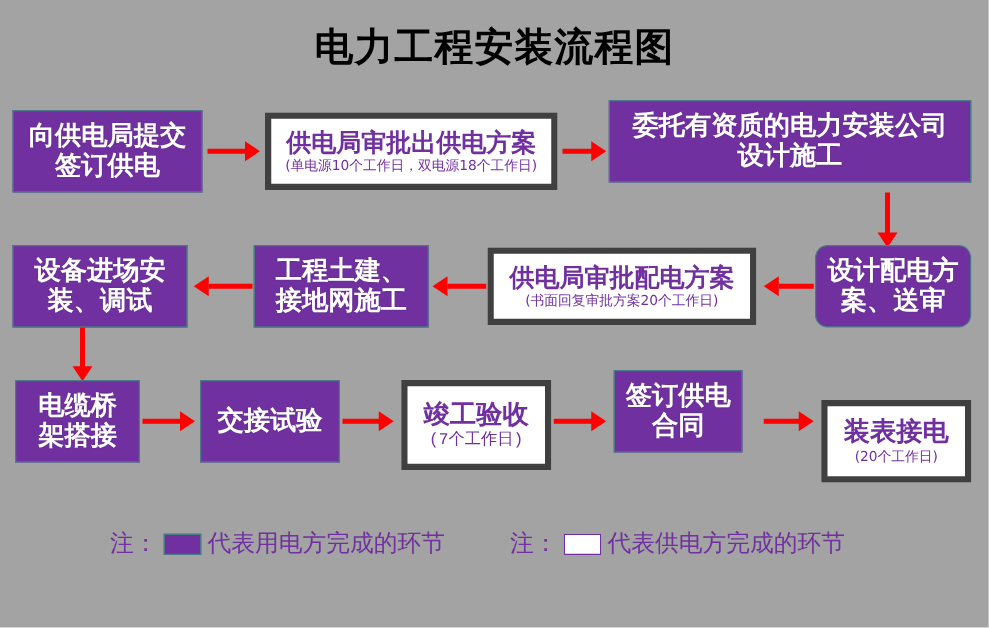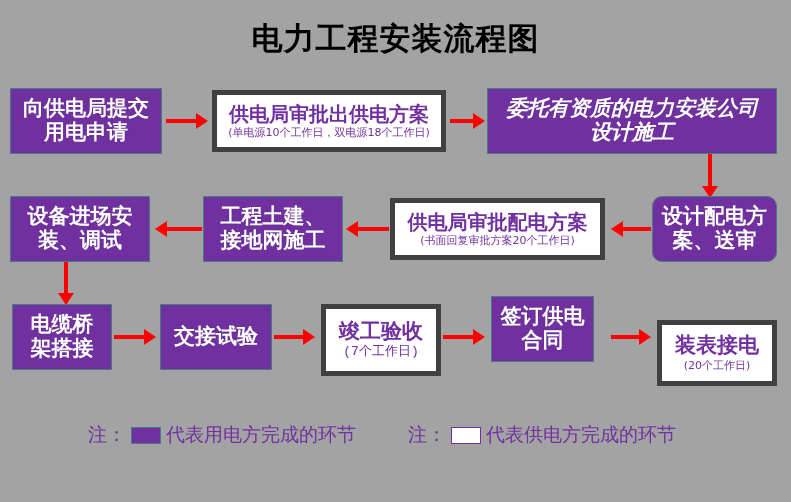--- a/index.html
+++ b/index.html
@@ -127,29 +127,29 @@
 </style>
 </head>
 <body>
 
 <div id="canvas">
 
   <div id="title">电力工程安装流程图</div>
 
   <div class="node filled" style="left:10px; top:88px; width:152px; height:66px; font-size:21px;">
     <span class="node-title">向供电局提交
-用电申请</span>
+签订供电</span>
   </div>
 
   <div class="node outline" style="left:212px; top:90px; width:234px; height:62px; font-size:20px;">
     <span class="node-title">供电局审批出供电方案</span>
     <span class="node-sub" style="font-size:11px;">(单电源10个工作日，双电源18个工作日)</span>
   </div>
 
-  <div class="node filled" style="left:487px; top:88px; width:290px; height:66px; font-size:21px;font-style:italic;">
+  <div class="node filled" style="left:487px; top:80px; width:290px; height:66px; font-size:21px;">
     <span class="node-title">委托有资质的电力安装公司
 设计施工</span>
   </div>
 
   <div class="conn h" style="left:166px; top:119px; width:32px;"></div>
   <div class="arrowhead right" style="left:196px; top:113px;"></div>
 
   <div class="conn h" style="left:450px; top:119px; width:25px;"></div>
   <div class="arrowhead right" style="left:473px; top:113px;"></div>
 

